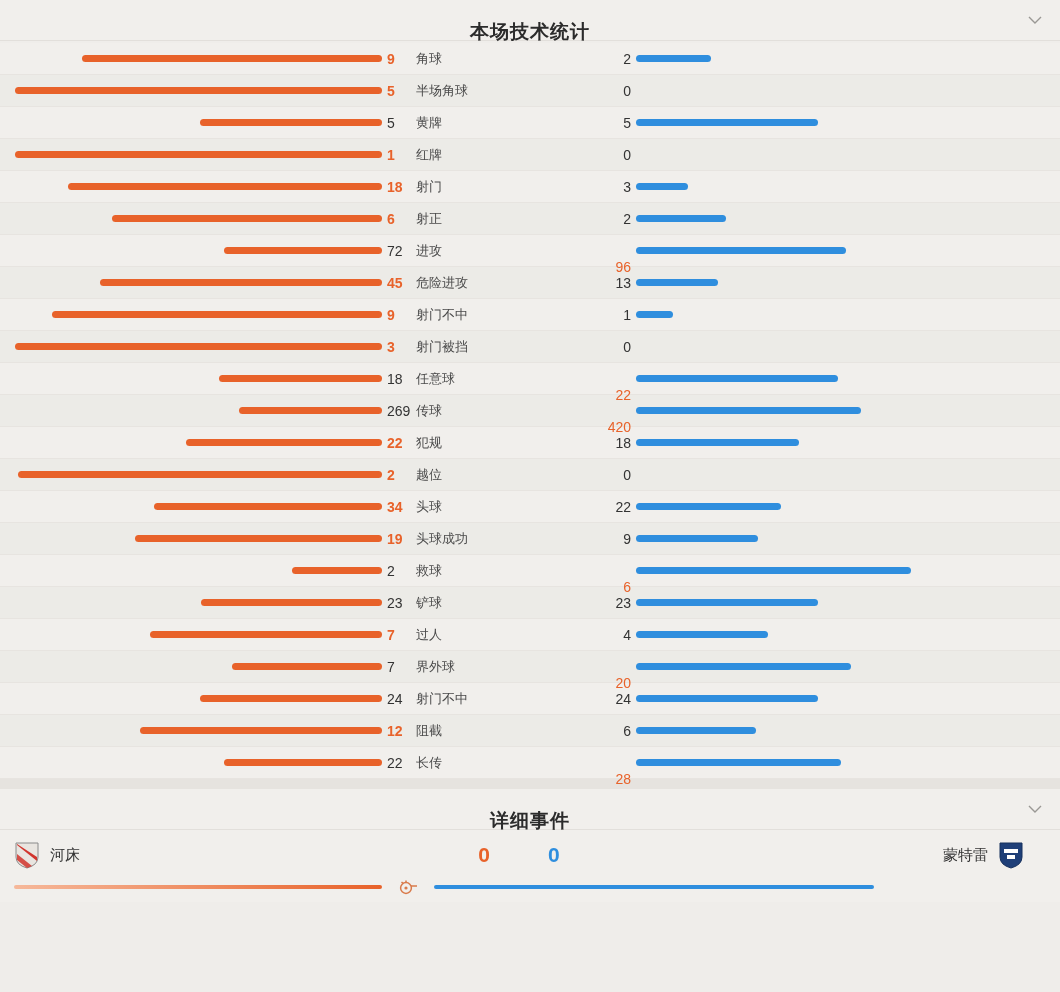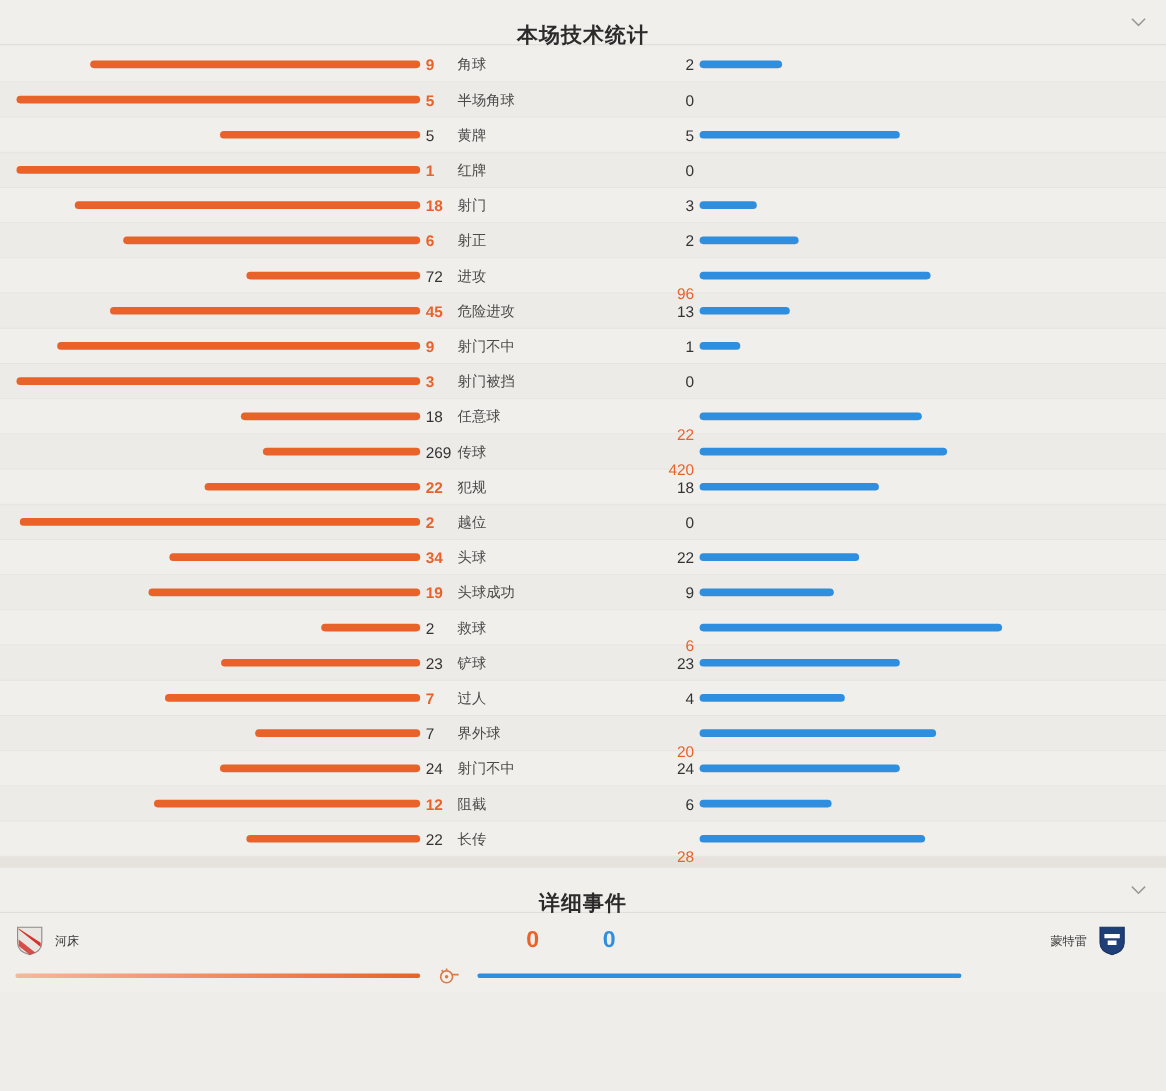--- a/index.html
+++ b/index.html
@@ -119,21 +119,21 @@
   .team {
     display: flex;
     align-items: center;
     gap: 10px;
     width: 430px;
   }
   .team.right {
     justify-content: flex-end;
   }
   .team-name {
-    font-size: 11px;
+    font-size: 15px;
     color: #333;
   }
   .crest {
     width: 26px;
     height: 28px;
     position: relative;
     display: inline-block;
   }
   .crest svg { display: block; }
   .score {

